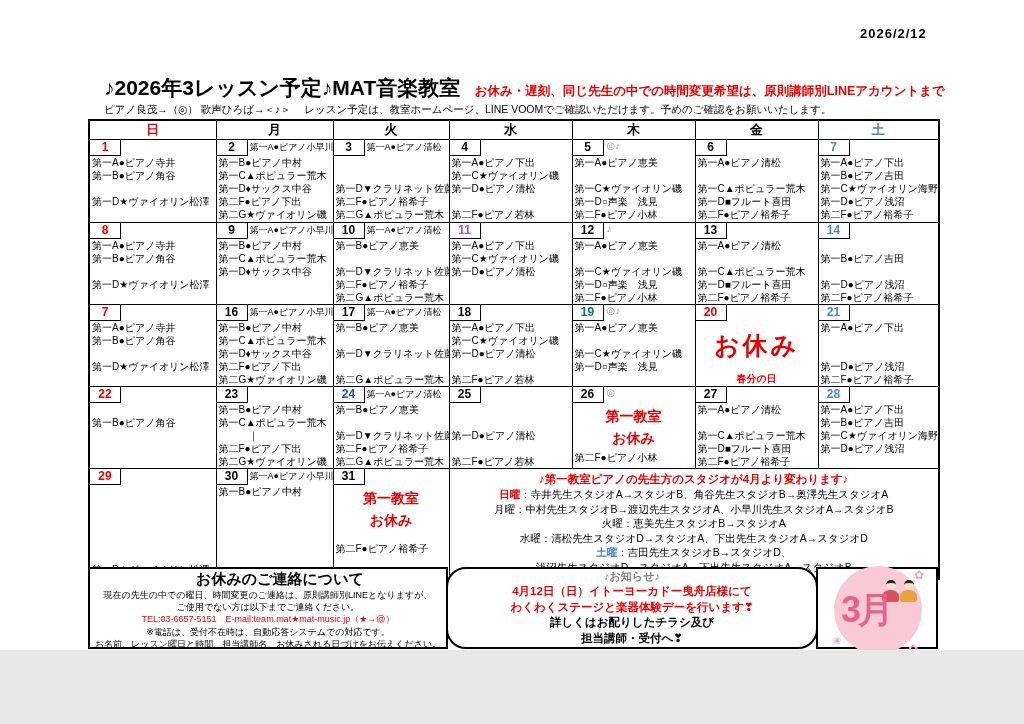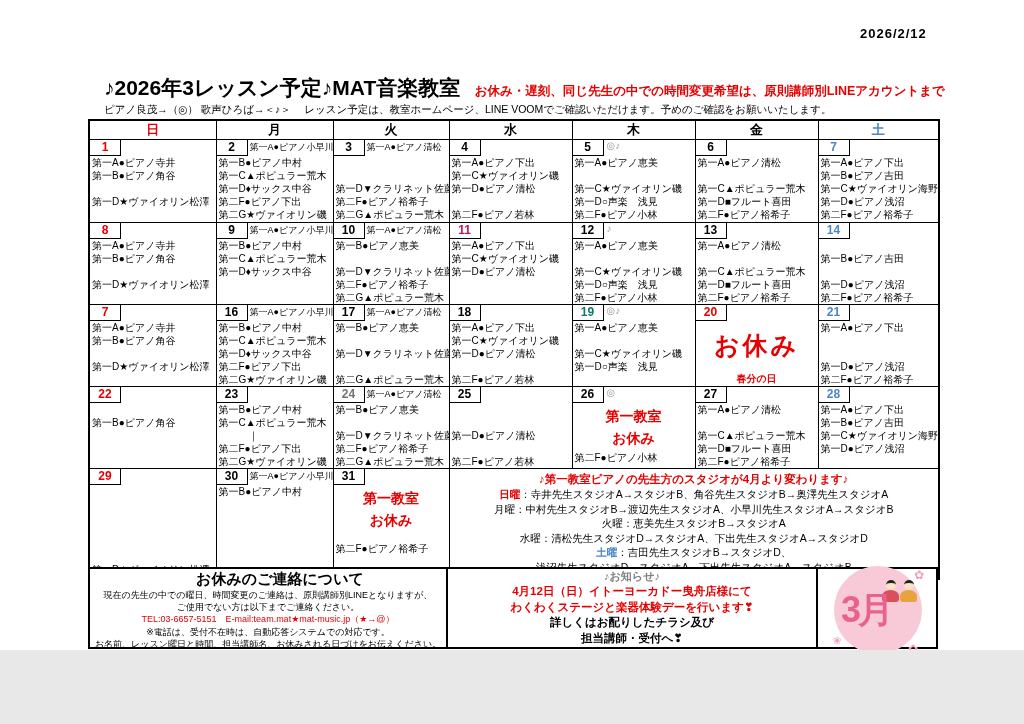--- a/index.html
+++ b/index.html
@@ -30,21 +30,21 @@
   .cb{position:absolute;left:2px;bottom:3px;font-size:10px;white-space:nowrap;}
   .cb-up{bottom:22px;}
   td.notice{text-align:center;}
   .nt{margin-top:3px;font-size:11.5px;font-weight:bold;color:#e60000;}
   .nl{font-size:10.5px;line-height:14.5px;}
   .boxes .bx{position:absolute;top:567px;border:2px solid #000;background:#fff;box-sizing:border-box;}
   .bx-contact{left:88px;width:360px;height:82px;text-align:center;}
   .ct-title{font-size:15px;font-weight:bold;margin-top:1px;padding-left:24px;}
   .ctl{font-size:9px;line-height:12.2px;}
   .red{color:#e60000;}
-  .bx-announce{left:446px;width:372px;height:82px;text-align:center;}
+  .bx-announce{left:446px;width:372px;height:82px;text-align:center;border-radius:20px;}
   .an-title{font-size:11px;font-weight:bold;color:#808080;margin-top:0px;}
   .anl{font-size:11.5px;line-height:15.5px;font-weight:bold;}
   .bx-badge{left:816px;width:122px;height:82px;}
   .badge{position:absolute;left:16px;top:-3px;width:88px;height:88px;border-radius:50%;background:#f8c9d6;}
   .b-label{position:absolute;left:7px;top:20px;font-size:36px;font-weight:bold;color:#e8628f;letter-spacing:-3px;}
   .b-flower{position:absolute;color:#f2a0bd;font-size:12px;}
   .f1{right:-2px;top:2px;} .f2{left:-1px;bottom:8px;font-size:10px;} .f3{right:4px;bottom:-2px;}
   .dolls{position:absolute;right:5px;top:14px;display:flex;gap:1px;}
   .doll{width:17px;height:22px;position:relative;}
   .doll::before{content:"";position:absolute;left:3.5px;top:0;width:10px;height:10px;border-radius:50%;
@@ -161,21 +161,21 @@
             </td>
             <td class="day">
               <div class="dh"><span class="dn" style="color:#000000">10</span><span class="side">第一A●ピアノ清松</span></div>
               <div class="cl">第一B●ピアノ恵美</div>
               <div class="cl"></div>
               <div class="cl">第一D▼クラリネット佐藤</div>
               <div class="cl">第二F●ピアノ裕希子</div>
               <div class="cl">第二G▲ポピュラー荒木</div>
             </td>
             <td class="day">
-              <div class="dh"><span class="dn" style="color:#be185d">11</span></div>
+              <div class="dh"><span class="dn" style="color:#8b5cf6">11</span></div>
               <div class="cl">第一A●ピアノ下出</div>
               <div class="cl">第一C★ヴァイオリン磯</div>
               <div class="cl">第一D●ピアノ清松</div>
             </td>
             <td class="day">
               <div class="dh"><span class="dn" style="color:#000000">12</span><span class="mk">♪</span></div>
               <div class="cl">第一A●ピアノ恵美</div>
               <div class="cl"></div>
               <div class="cl">第一C★ヴァイオリン磯</div>
               <div class="cl">第一D○声楽　浅見</div>
@@ -261,21 +261,21 @@
             </td>
             <td class="day">
               <div class="dh"><span class="dn" style="color:#000000">23</span></div>
               <div class="cl">第一B●ピアノ中村</div>
               <div class="cl">第一C▲ポピュラー荒木</div>
               <div class="cl">　　　｜</div>
               <div class="cl">第二F●ピアノ下出</div>
               <div class="cl">第二G★ヴァイオリン磯</div>
             </td>
             <td class="day">
-              <div class="dh"><span class="dn" style="color:#737373">24</span><span class="side">第一A●ピアノ清松</span></div>
+              <div class="dh"><span class="dn" style="color:#1d4ed8">24</span><span class="side">第一A●ピアノ清松</span></div>
               <div class="cl">第一B●ピアノ恵美</div>
               <div class="cl"></div>
               <div class="cl">第一D▼クラリネット佐藤</div>
               <div class="cl">第二F●ピアノ裕希子</div>
               <div class="cl">第二G▲ポピュラー荒木</div>
             </td>
             <td class="day">
               <div class="dh"><span class="dn" style="color:#000000">25</span></div>
               <div class="cl"></div>
               <div class="cl"></div>

